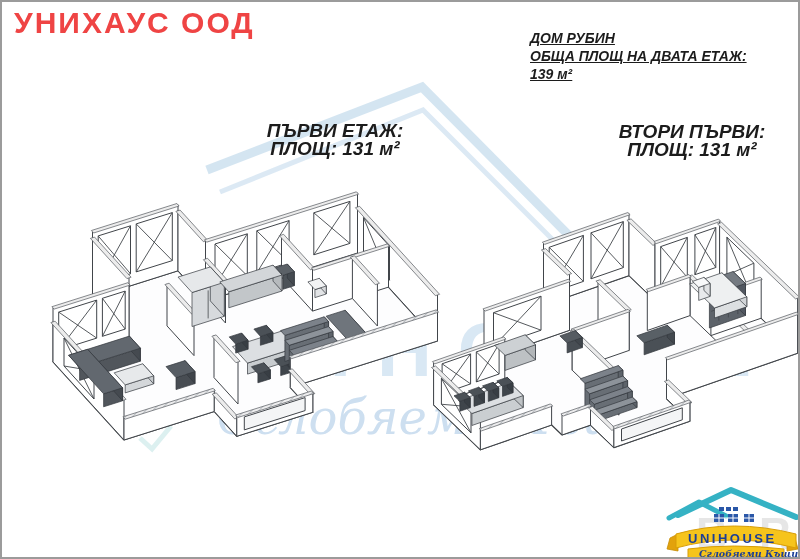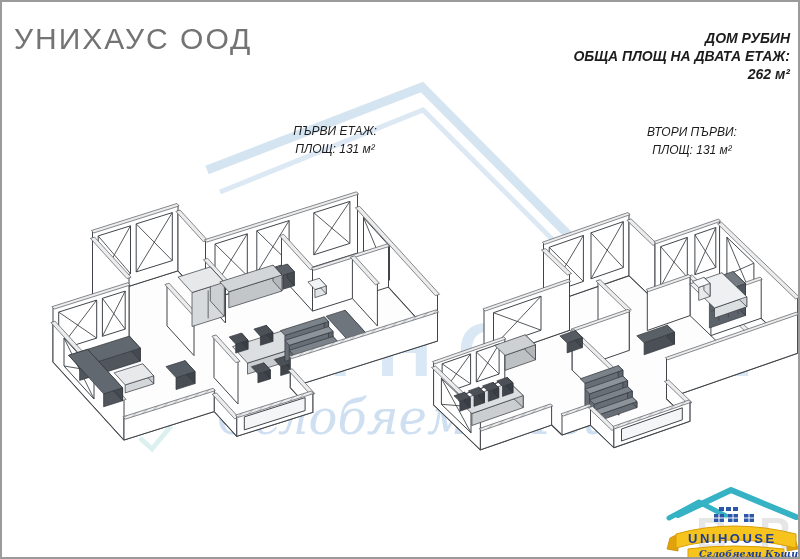--- a/index.html
+++ b/index.html
@@ -2,30 +2,30 @@
 <html><head>
 <meta charset="utf-8">
 <style>
   html,body{margin:0;padding:0;background:#e9e9e9;}
   .stage{
     position:relative;width:800px;height:559px;background:#ffffff;
     box-sizing:border-box;border:2px solid #9b9b9b;overflow:hidden;
     font-family:"Liberation Sans",sans-serif;
   }
   .corner-wm{
-    position:absolute;left:12px;top:20px;font-size:30px;font-weight:normal;
-    letter-spacing:2px;color:#737373;white-space:nowrap;
+    position:absolute;left:12px;top:4px;font-size:30px;font-weight:bold;
+    letter-spacing:2px;color:#ef4444;white-space:nowrap;
   }
   .header{
-    position:absolute;left:528px;top:27px;width:260px;text-align:right;
-    font-weight:bold;font-style:italic;color:#1c1c1c;font-size:14px;line-height:18px;
+    position:absolute;left:528px;top:27px;width:260px;text-align:left;
+    font-weight:bold;font-style:italic;color:#1c1c1c;font-size:14px;line-height:18px;text-decoration:underline;
   }
   .floor-label{
-    position:absolute;width:170px;text-align:center;font-weight:normal;font-style:italic;
-    color:#1c1c1c;font-size:12px;line-height:18px;
+    position:absolute;width:170px;text-align:center;font-weight:bold;font-style:italic;
+    color:#1c1c1c;font-size:19px;line-height:18px;
   }
   .floor-label.first{left:248px;top:120px;}
   .floor-label.second{left:605px;top:121px;}
   svg{position:absolute;left:0;top:0;}
   .wm-letters{
     font-family:"Liberation Sans",sans-serif;font-weight:bold;font-size:76px;letter-spacing:26px;
     fill:#d9e8f4;
   }
   .wm-script{
     font-family:"DejaVu Serif",serif;font-style:italic;font-size:48px;fill:#cddff0;
@@ -305,21 +305,21 @@
         <polygon points="610.8,424.5 686.8,398.1 689.0,400.3 613.0,426.7" fill="url(#hatch)" stroke="#55595e" stroke-width="0.7" stroke-linejoin="round"></polygon>
         <polygon points="619.5,439.0 680.3,417.8 680.3,405.8 619.5,427.0" fill="#f4f5f6" stroke="#41454a" stroke-width="1" stroke-linejoin="round"></polygon>
       </g>
   </svg>
 
   <div class="corner-wm">УНИХАУС ООД</div>
 
   <div class="header">
     <div>ДОМ РУБИН</div>
     <div>ОБЩА ПЛОЩ НА ДВАТА ЕТАЖ:</div>
-    <div>262 м²</div>
+    <div>139 м²</div>
   </div>
 
   <div class="floor-label first">
     <div>ПЪРВИ ЕТАЖ:</div>
     <div>ПЛОЩ: 131 м²</div>
   </div>
 
   <div class="floor-label second">
     <div>ВТОРИ ПЪРВИ:</div>
     <div>ПЛОЩ: 131 м²</div>

